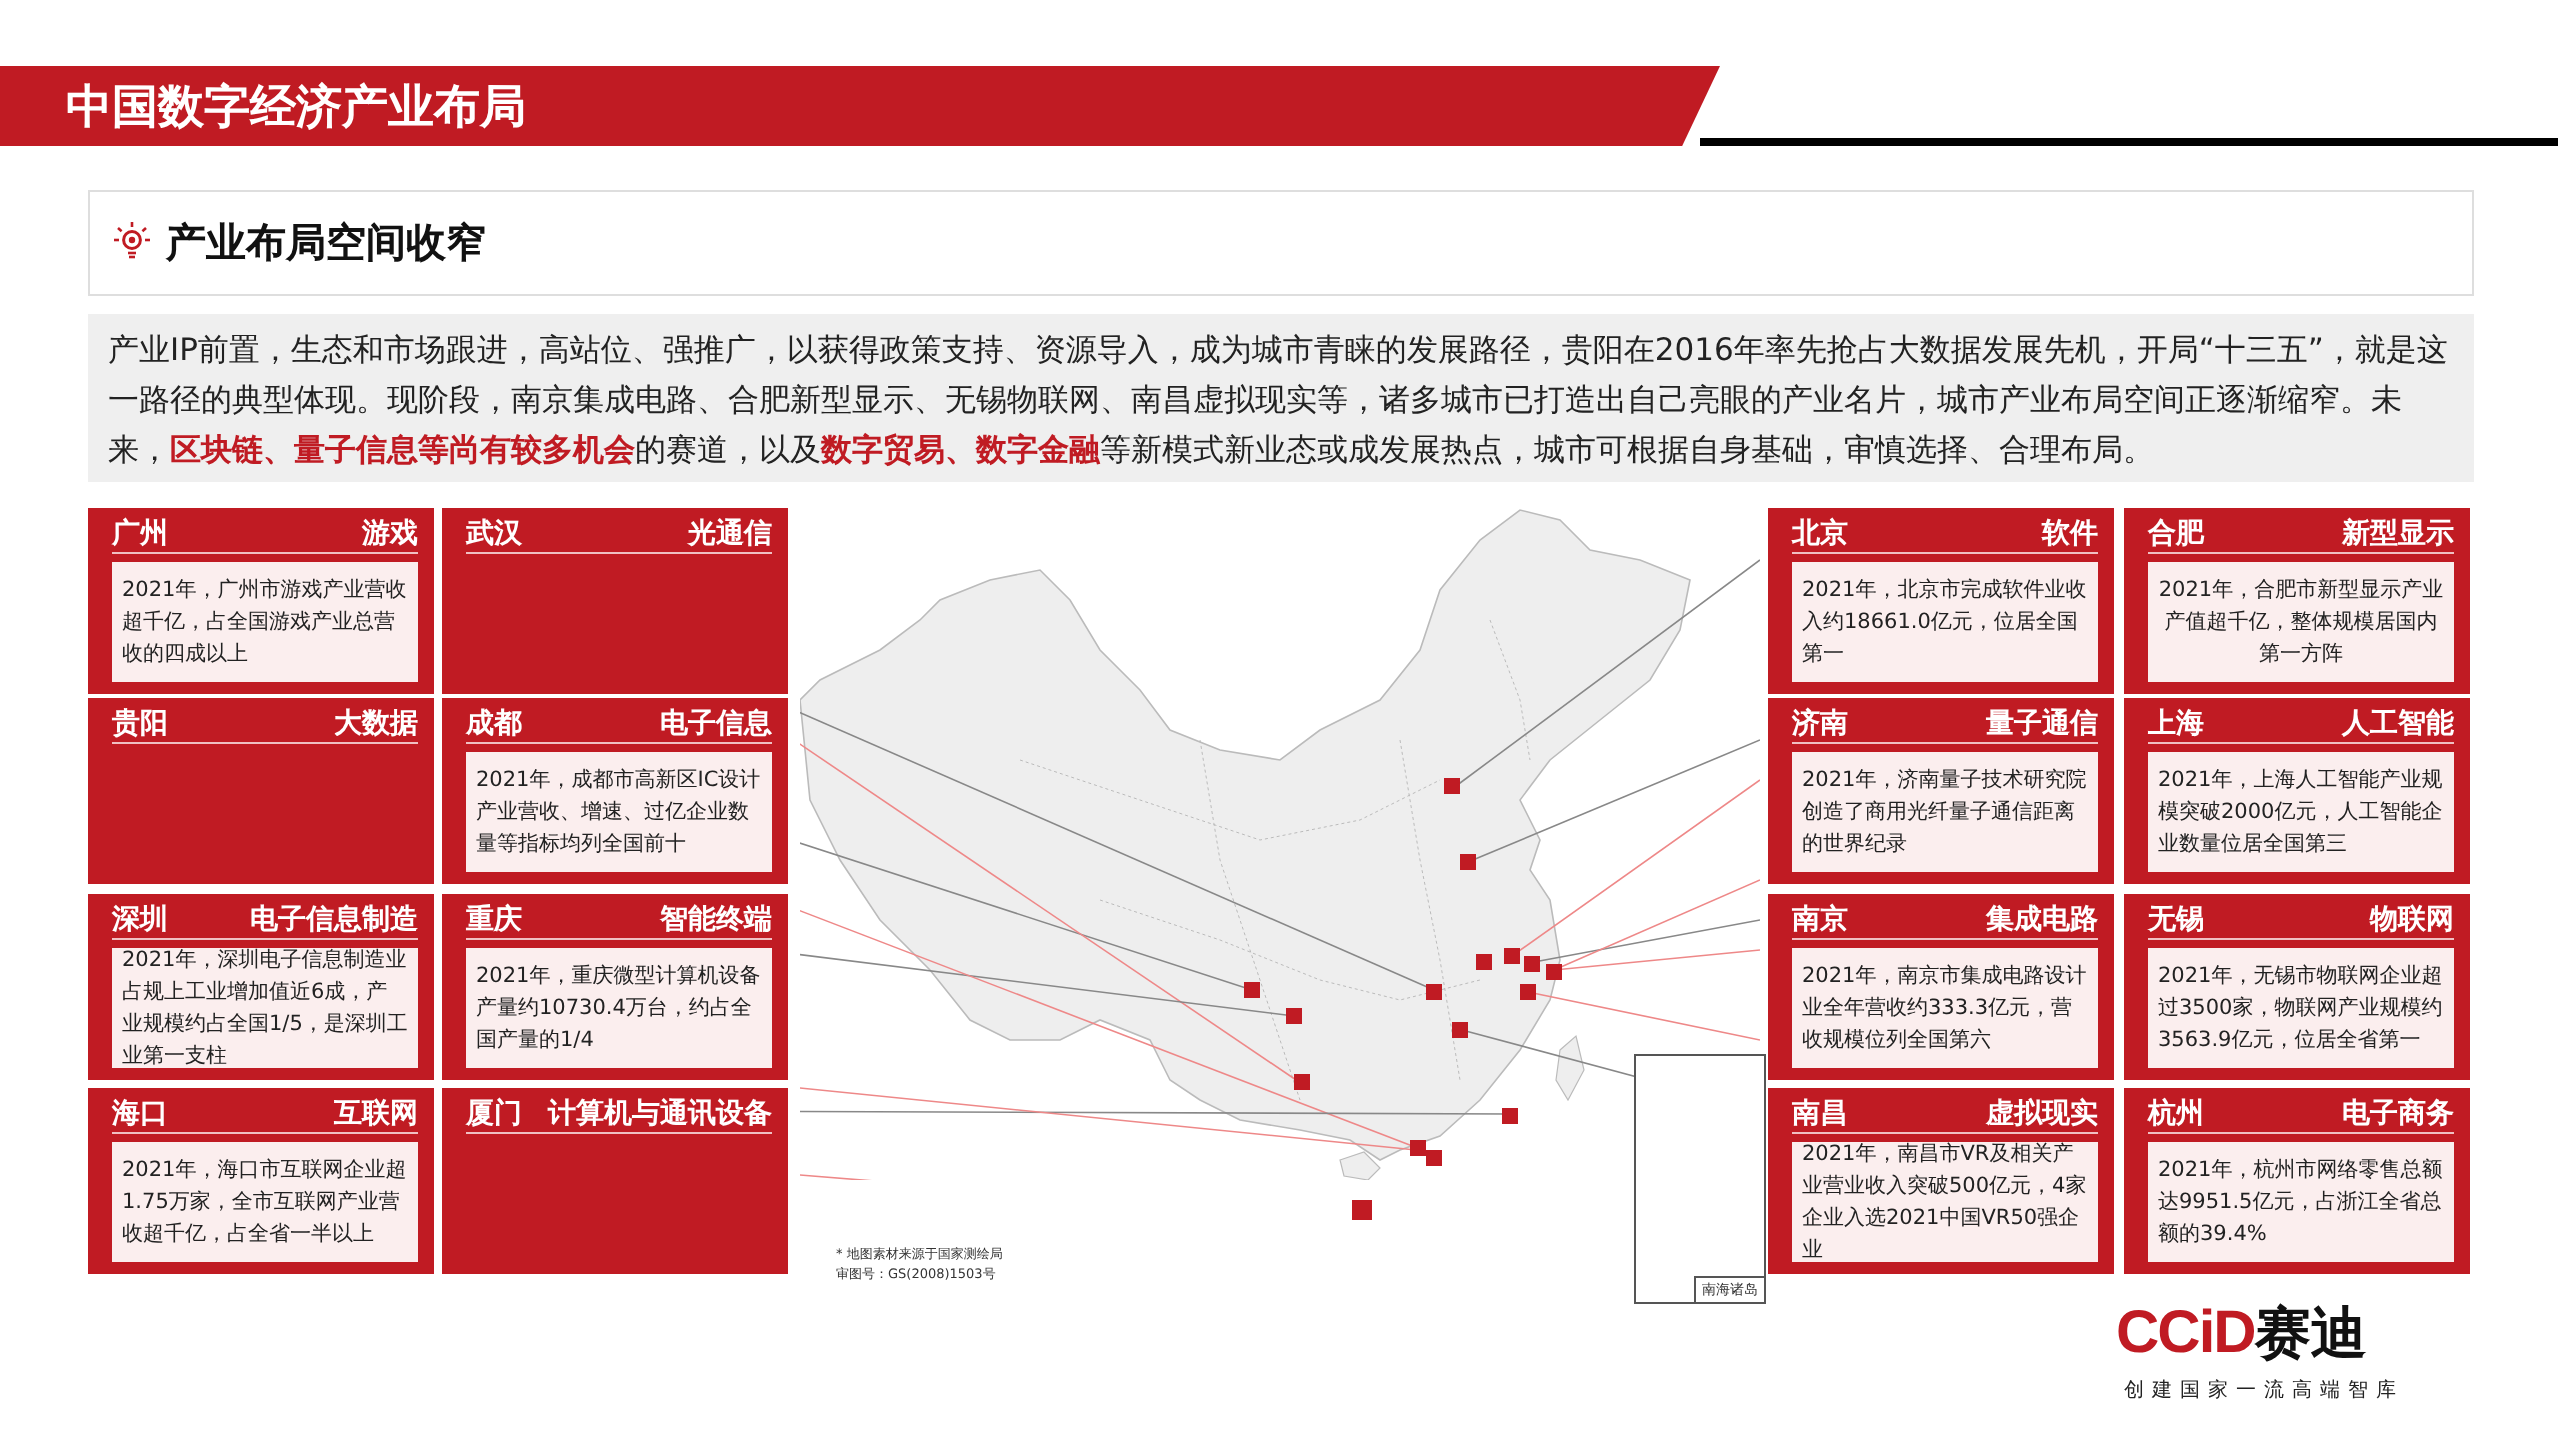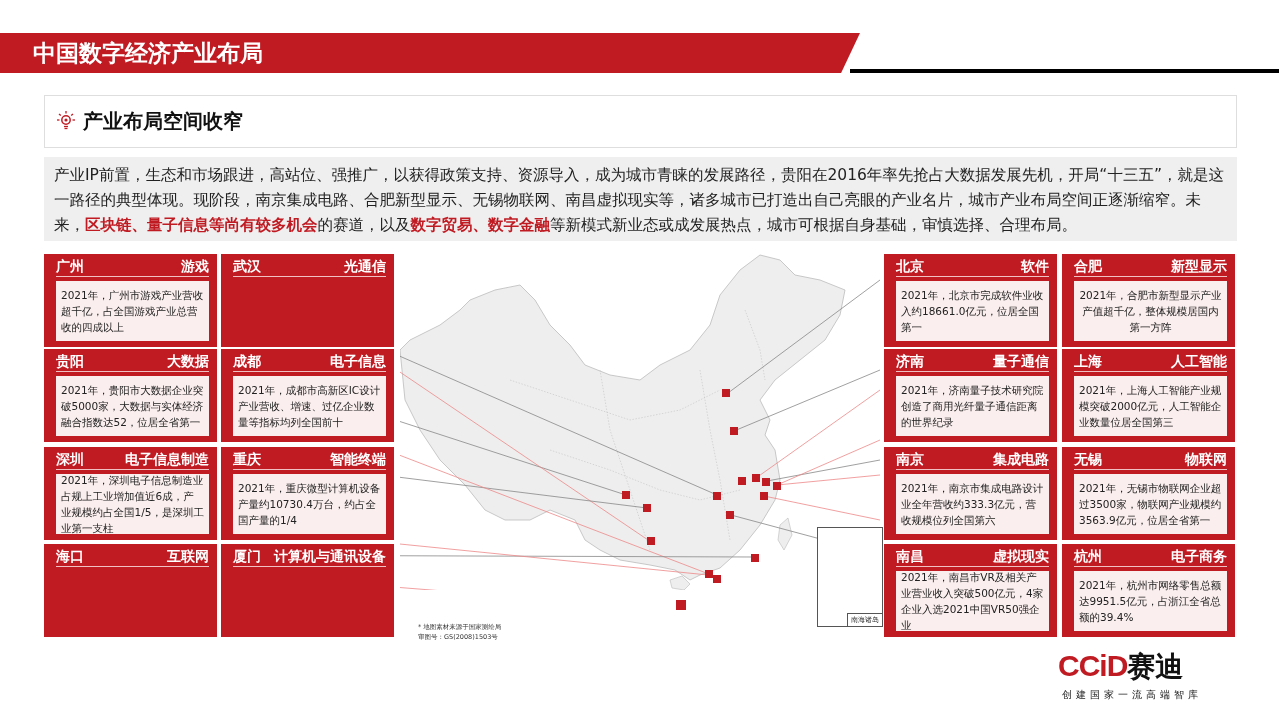--- a/index.html
+++ b/index.html
@@ -21,21 +21,21 @@
 
   .card { position:absolute; width:173px; height:93px; background:#c01b23; }
   .card .head { position:absolute; left:12px; right:8px; top:4px; height:19px; border-bottom:1px solid #f0c0c3;
     font-size:14px; font-weight:bold; color:#fff; display:flex; justify-content:space-between; align-items:center; }
   .card .body { position:absolute; left:12px; right:8px; top:27px; bottom:6px; background:#fbeeee;
     font-size:10.5px; line-height:16px; color:#222; padding:4px 5px; display:flex; align-items:center; }
 
   .map-area { position:absolute; left:400px; top:250px; width:480px; height:340px; }
   .map-note { position:absolute; left:418px; top:622px; font-size:6.5px; line-height:10px; color:#333; }
 
-  .inset { position:absolute; left:817px; top:527px; width:66px; height:100px; border:1px solid #555; background:#fff; }
+  .inset { position:absolute; left:817px; top:527px; width:66px; height:125px; border:1px solid #555; background:#fff; }
   .inset-label { position:absolute; right:0; bottom:0; font-size:7px; border-left:1px solid #555; border-top:1px solid #555; padding:1px 3px; background:#fff; color:#333; }
 
   .logo { position:absolute; left:1058px; top:648px; }
   .logo .mark { font-size:30px; font-weight:bold; color:#c01b23; letter-spacing:-1px; font-family:"Liberation Sans",sans-serif; }
   .logo .cn { font-size:28px; font-weight:bold; color:#111; }
   .logo .slogan { position:absolute; left:4px; top:40px; font-size:10px; letter-spacing:4px; color:#222; white-space:nowrap; }
 </style>
 </head>
 <body>
 
@@ -136,23 +136,20 @@
   <div class="head">
       <span>武汉</span>
       <span>光通信</span>
     </div>
 </div>
 <div class="card" style="left:44px;top:349px;">
   <div class="head">
       <span>贵阳</span>
       <span>大数据</span>
     </div>
-  <div class="body">
-      <span>2021年，贵阳市大数据企业突破5000家，大数据与实体经济融合指数达52，位居全省第一</span>
-    </div>
 </div>
 <div class="card" style="left:221px;top:349px;">
   <div class="head">
       <span>成都</span>
       <span>电子信息</span>
     </div>
   <div class="body">
       <span>2021年，成都市高新区IC设计产业营收、增速、过亿企业数量等指标均列全国前十</span>
     </div>
 </div>
@@ -171,20 +168,23 @@
       <span>智能终端</span>
     </div>
   <div class="body">
       <span>2021年，重庆微型计算机设备产量约10730.4万台，约占全国产量的1/4</span>
     </div>
 </div>
 <div class="card" style="left:44px;top:544px;">
   <div class="head">
       <span>海口</span>
       <span>互联网</span>
+    </div>
+  <div class="body">
+      <span>2021年，海口市互联网企业超1.75万家，全市互联网产业营收超千亿，占全省一半以上</span>
     </div>
 </div>
 <div class="card" style="left:221px;top:544px;">
   <div class="head">
       <span>厦门</span>
       <span>计算机与通讯设备</span>
     </div>
 </div>
 
 <div class="card" style="left:884px;top:254px;">

